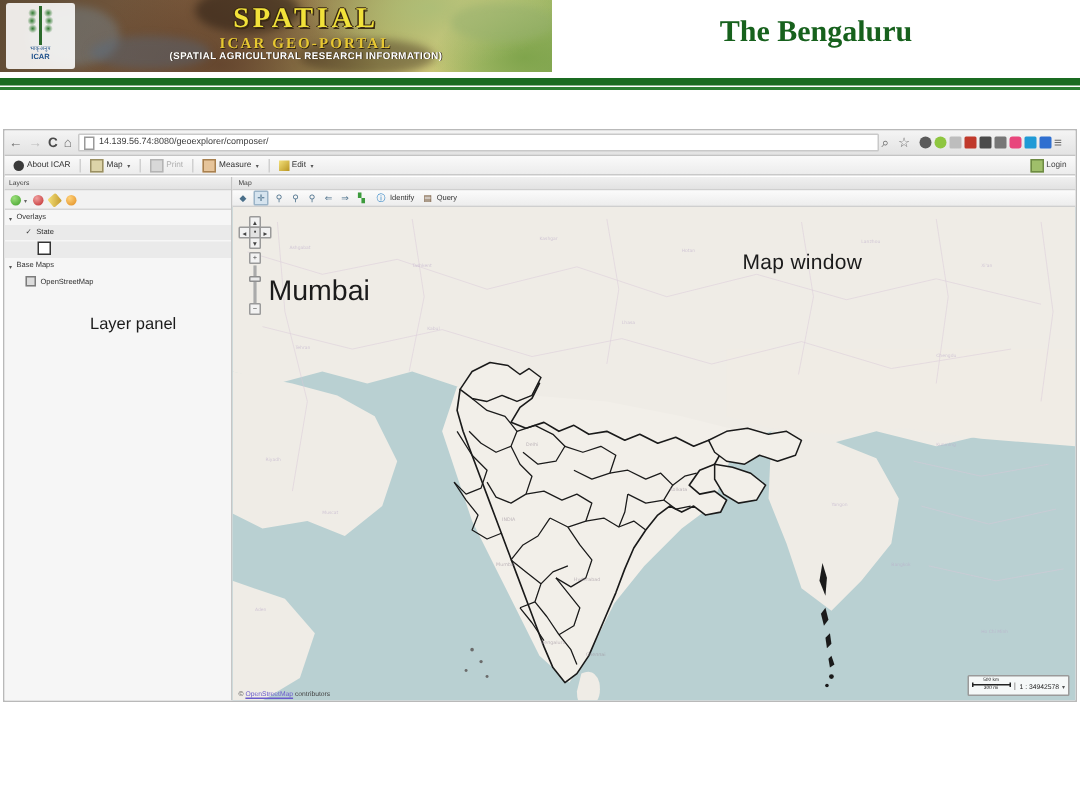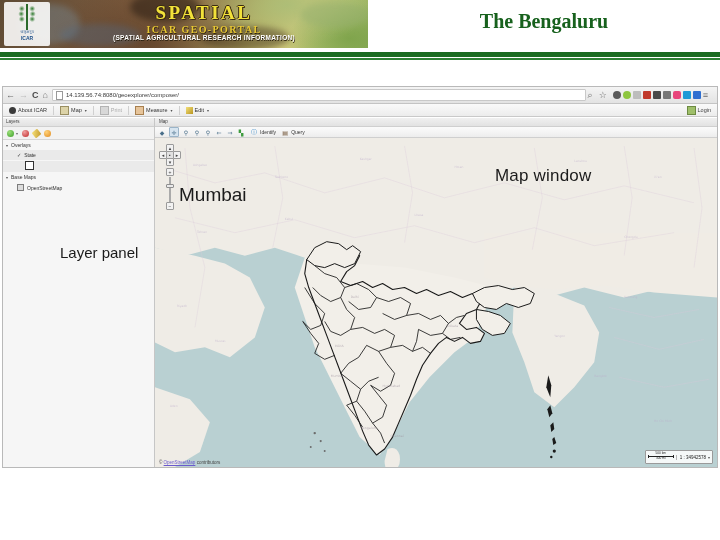--- a/index.html
+++ b/index.html
@@ -158,30 +158,30 @@
   .mt{width:8px;height:8px;display:flex;align-items:center;justify-content:center;
       font-size:6px;color:#4a6f8a;}
   .mt.sel{background:#d6e4ef;border:1px solid #9bb4c8;border-radius:1px;}
   .mt-lbl{display:flex;align-items:center;gap:2px;font-size:5px;color:#333;margin-left:2px;}
 
   .map-view{
     flex:1;position:relative;overflow:hidden;
     background:#b9d0d2;
   }
   .map-label{
-    position:absolute;left:340px;top:28px;font-size:17px;color:#1b1b1b;
+    position:absolute;left:340px;top:28px;font-size:14px;color:#1b1b1b;
     font-family:"Liberation Sans", sans-serif;letter-spacing:.2px;
   }
   .toolbar-label{
     position:absolute;left:176px;top:97px;font-size:19px;color:#1b1b1b;
     font-family:"Liberation Sans", sans-serif;z-index:30;
   }
   .layerpanel-label{
-    position:absolute;left:57px;top:123px;font-size:15px;color:#1b1b1b;
-    font-family:"Liberation Sans", sans-serif;z-index:30;margin-top:34px;
+    position:absolute;left:57px;top:123px;font-size:11px;color:#1b1b1b;
+    font-family:"Liberation Sans", sans-serif;z-index:30;
   }
 
   
   .navctl{position:absolute;left:4px;top:6px;width:22px;z-index:12;}
   .navctl .pad{position:relative;width:22px;height:22px;}
   .nbtn{
     position:absolute;width:8px;height:8px;background:#f2f2f2;border:1px solid #9a9a9a;
     border-radius:1px;display:flex;align-items:center;justify-content:center;
     font-size:5px;color:#444;box-sizing:border-box;
   }

